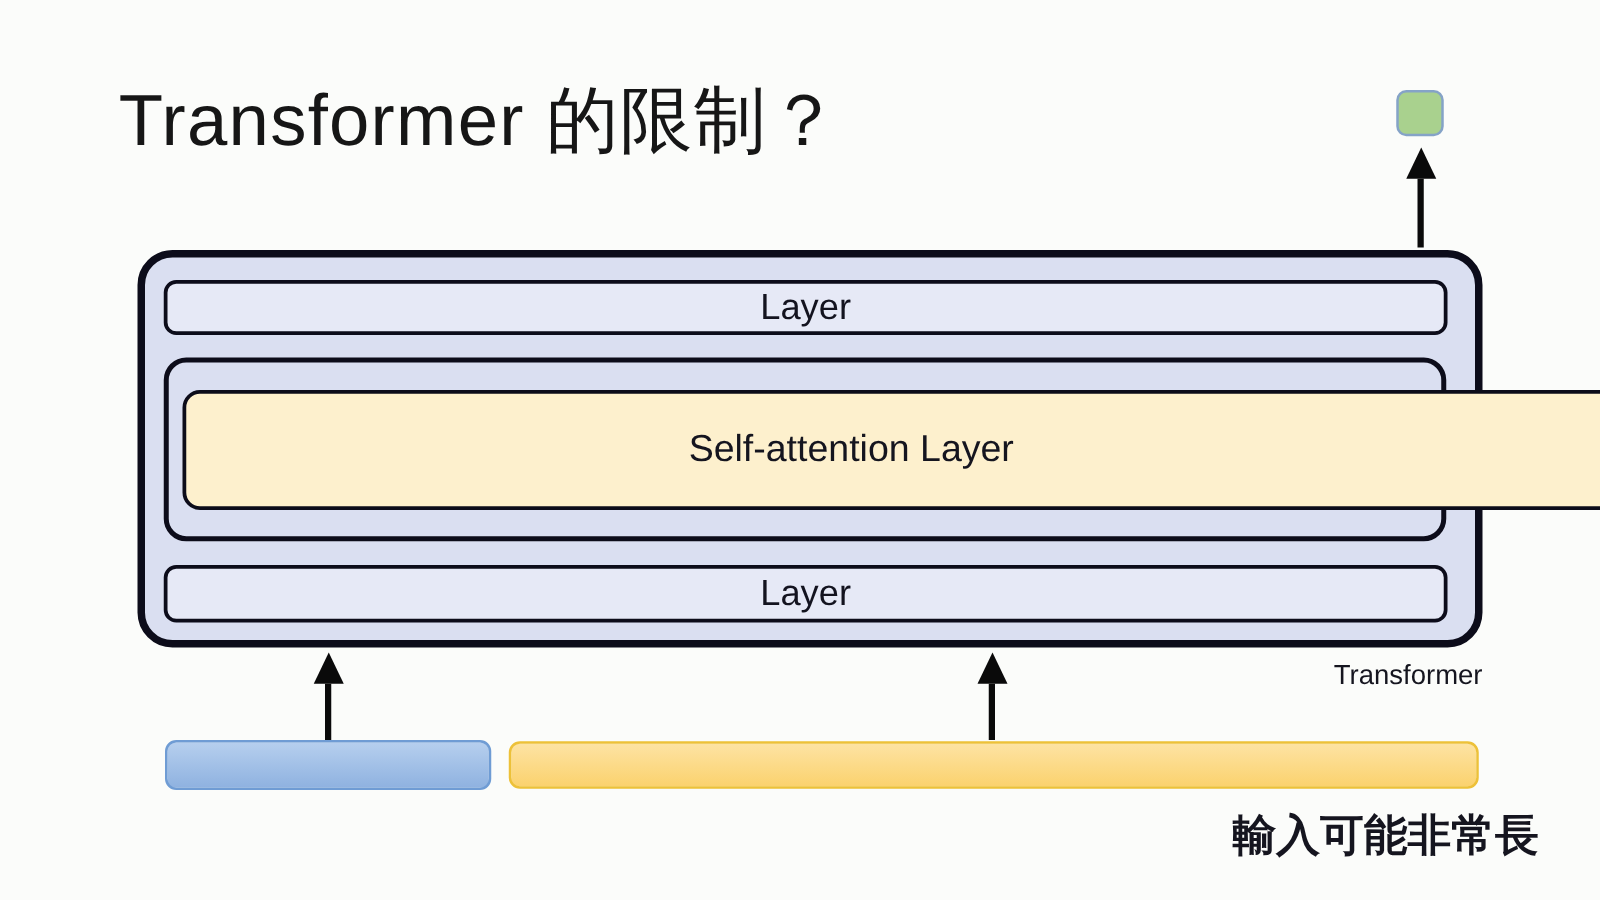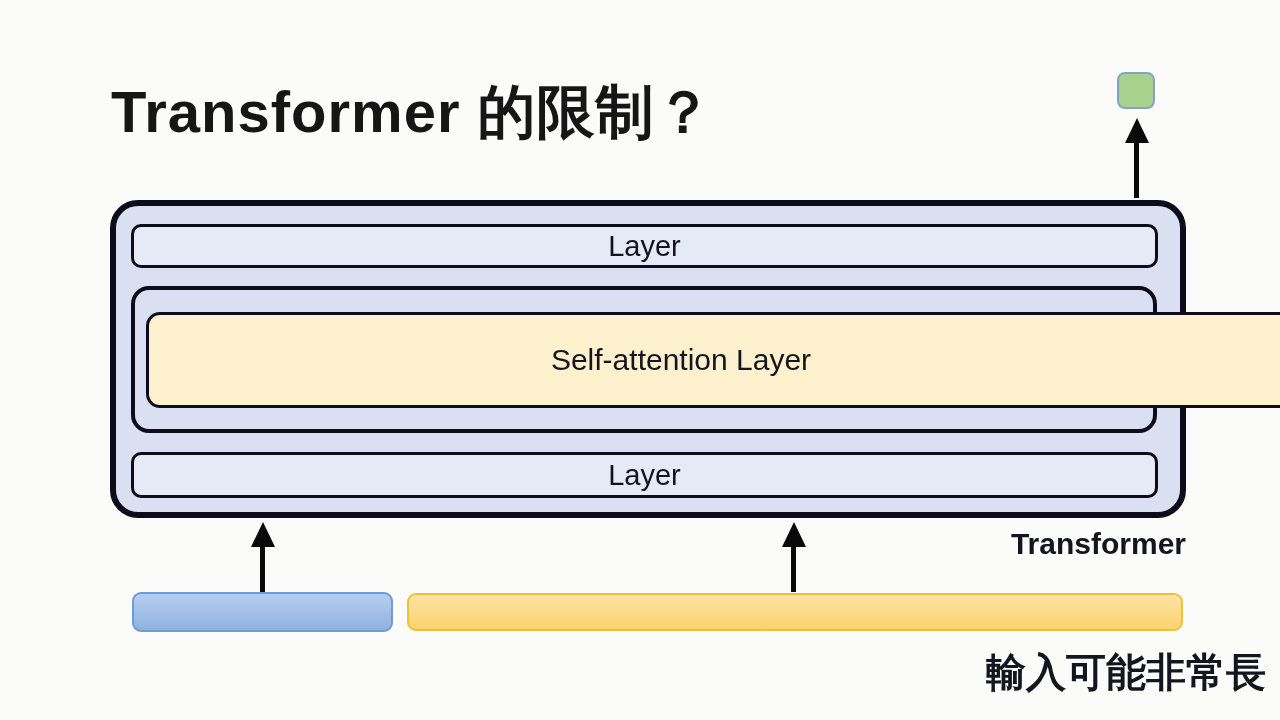--- a/index.html
+++ b/index.html
@@ -4,22 +4,22 @@
 <style>
   html,body { margin:0; padding:0; }
   .stage {
     position:relative; width:1280px; height:720px;
     background:var(--c-background,#fbfcfa); overflow:hidden;
     font-family:"Liberation Sans","DejaVu Sans",sans-serif;
     color:var(--c-text,#161616);
   }
 
   .title {
-    position:absolute; left:95px; top:58px; margin:16px;
-    font-size:58px; font-weight:700; letter-spacing:1px;
+    position:absolute; left:95px; top:58px; margin:0;
+    font-size:58px; font-weight:400; letter-spacing:1px;
     color:var(--c-text,#161616); white-space:nowrap;
   }
 
   .token {
     position:absolute; left:1117px; top:72px; width:38px; height:37px;
     background:var(--c-token_fill,#a9d18e);
     border:2px solid var(--c-token_border,#85a3c7);
     border-radius:8px; box-sizing:border-box;
   }
 
@@ -70,25 +70,25 @@
     left:132px; top:592px; width:261px; height:40px;
     background:linear-gradient(to bottom, var(--c-input_bar_top,#b6cfee), var(--c-input_bar_bottom,#8fb2e0));
     border:2px solid var(--c-input_bar_border,#6f9cd4);
   }
   .reasoning-bar {
     left:407px; top:593px; width:776px; height:38px;
     background:linear-gradient(to bottom, var(--c-reasoning_bar_top,#fde3a3), var(--c-reasoning_bar_bottom,#fbd26e));
     border:2px solid var(--c-reasoning_bar_border,#edc139);
   }
 
-  .label { position:absolute; font-size:30px; color:#15151f; white-space:nowrap;font-weight:bold; }
+  .label { position:absolute; font-size:22px; color:#15151f; white-space:nowrap; }
   .transformer-label { left:1000px; top:527px; width:186px; text-align:right; }
   .input-label { left:132px; top:633px; width:261px; text-align:center; }
   .reasoning-label { left:694px; top:639px; width:200px; text-align:center; }
-  .note-label { left:986px; top:645px; font-weight:700; font-size:40px; }
+  .note-label { left:986px; top:645px; font-weight:700; font-size:35px; }
 </style>
 </head>
 <body>
 
 <div class="stage">
 
   <h1 class="title">Transformer 的限制？</h1>
 
   <div class="token"></div>
 

